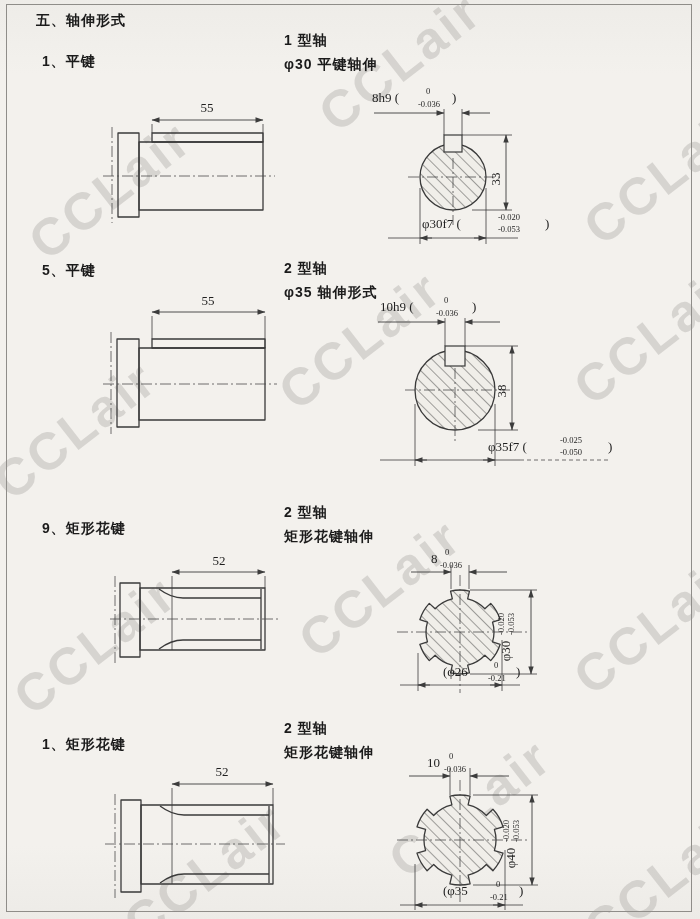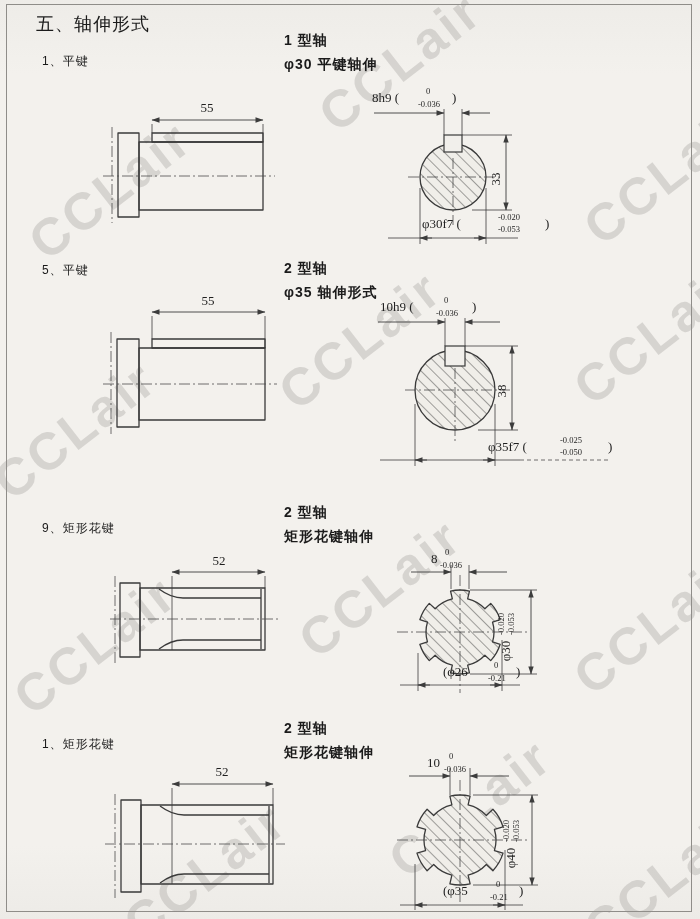--- a/index.html
+++ b/index.html
@@ -13,22 +13,22 @@
   #border{
     position:absolute;left:6px;top:4px;width:684px;height:906px;
     border:1px solid #8f8d89;pointer-events:none;
   }
   .wm{
     position:absolute;transform:translate(-50%,-50%) rotate(-38deg);
     font-family:"Liberation Sans",sans-serif;font-weight:bold;
     font-size:52px;letter-spacing:3px;color:rgba(150,147,142,0.30);
     white-space:nowrap;pointer-events:none;user-select:none;
   }
-  .cn{position:absolute;font-size:12px;color:#1b1b1b;font-weight:400;letter-spacing:1px;}
-  .title{font-size:18px;font-weight:400;}
+  .cn{position:absolute;font-size:14px;color:#1b1b1b;font-weight:700;letter-spacing:1px;}
+  .title{font-size:14px;font-weight:700;}
   .typeblock{position:absolute;font-size:14px;color:#1b1b1b;font-weight:600;letter-spacing:1px;line-height:24px;}
   svg{position:absolute;overflow:visible;}
   .ol{stroke:#3a3a3a;stroke-width:1.3;fill:none;stroke-linejoin:round;}
   .olf{stroke:#3a3a3a;stroke-width:1.3;stroke-linejoin:round;}
   .dim{stroke:#3c3c3c;stroke-width:0.9;fill:none;}
   .ext{stroke:#3c3c3c;stroke-width:0.8;fill:none;}
   .cl{stroke:#4c4c4c;stroke-width:0.8;fill:none;stroke-dasharray:11 3 2 3;}
   .dsh{stroke:#4c4c4c;stroke-width:0.8;fill:none;stroke-dasharray:4 3;}
   text.d{font-family:"Liberation Serif",serif;font-size:13px;fill:#1f1f1f;}
   text.t{font-family:"Liberation Serif",serif;font-size:8.5px;fill:#1f1f1f;}

